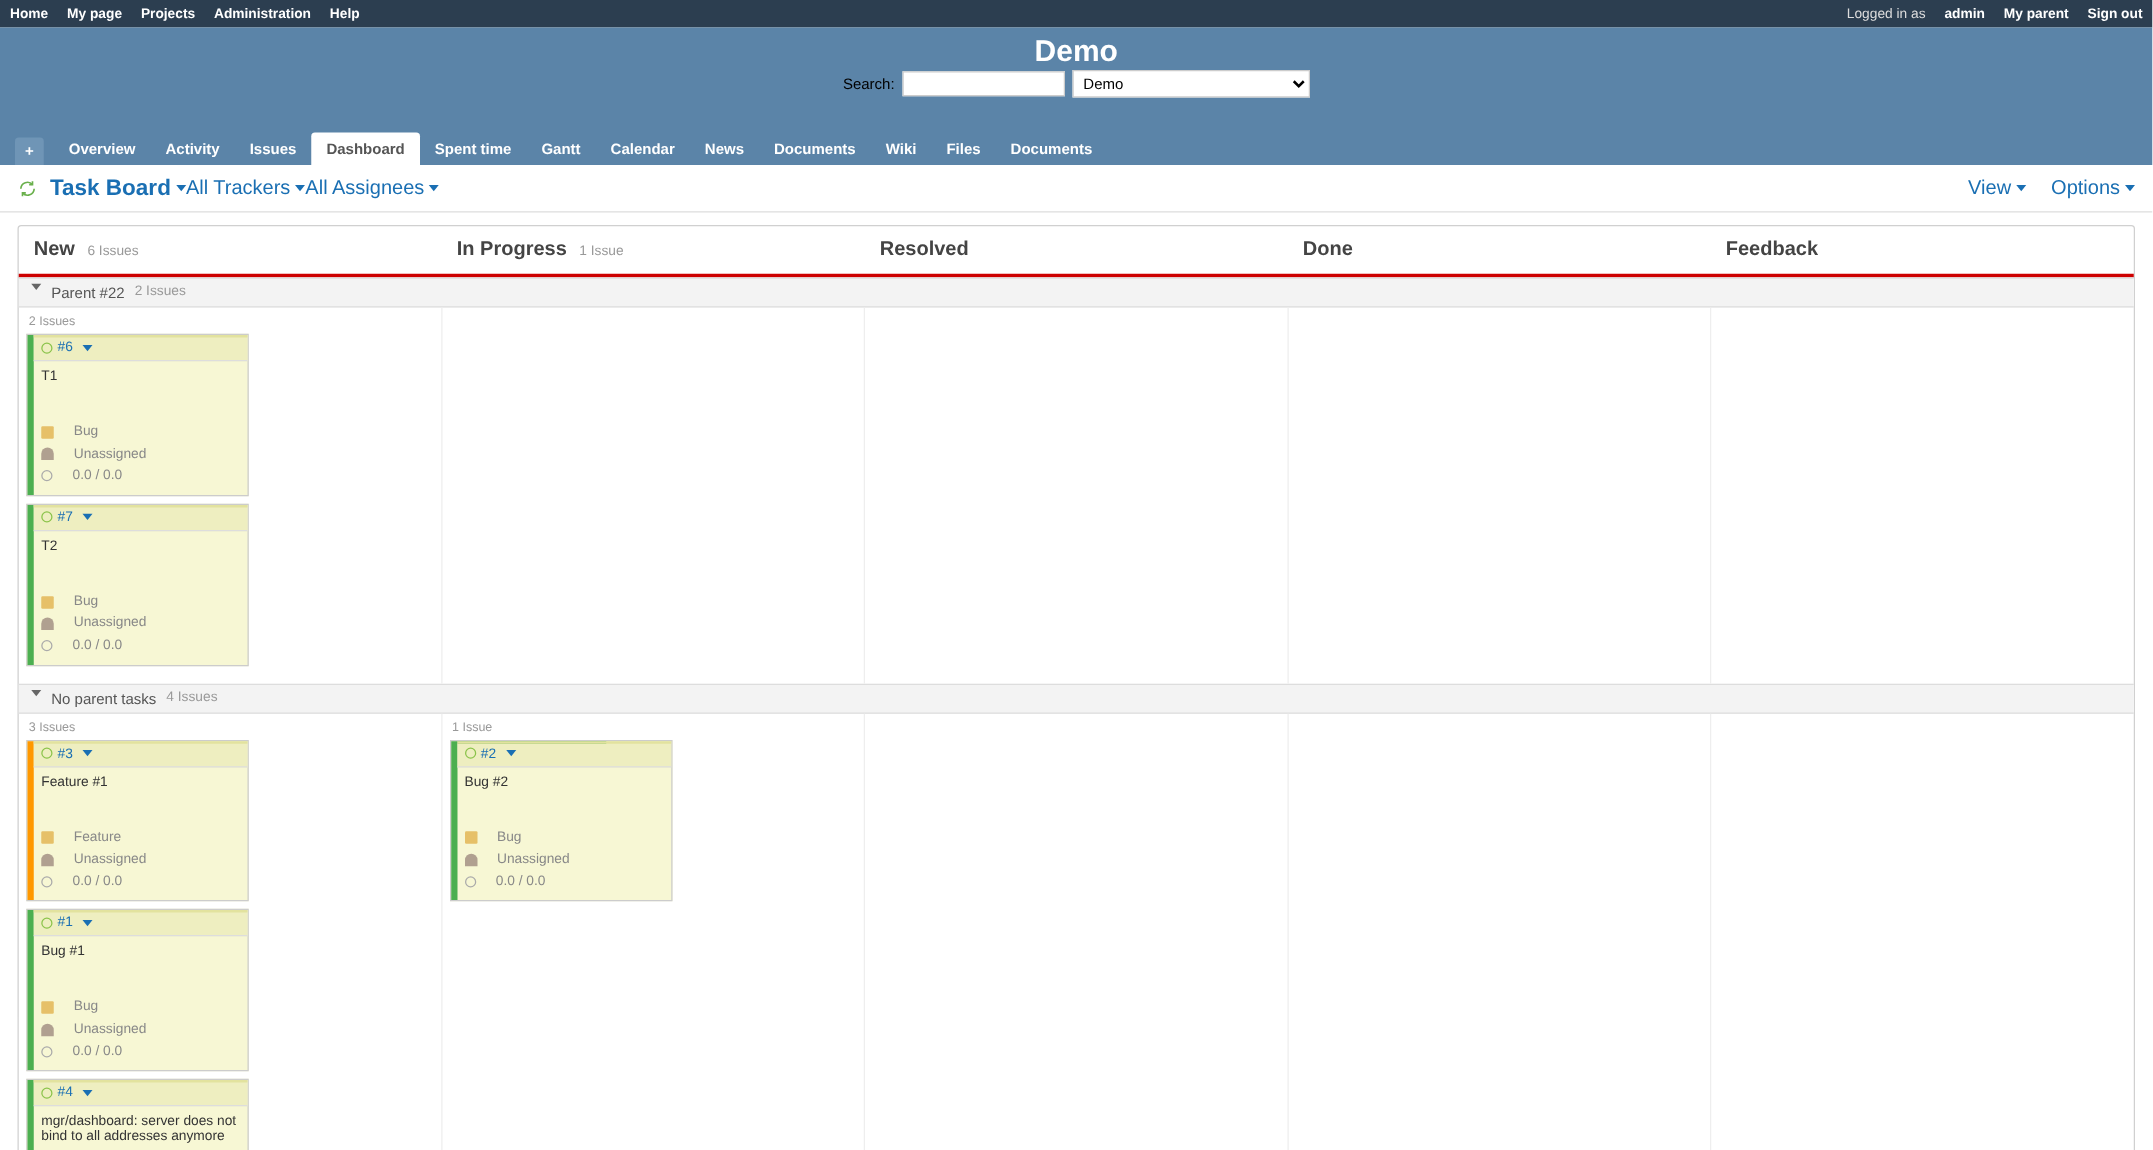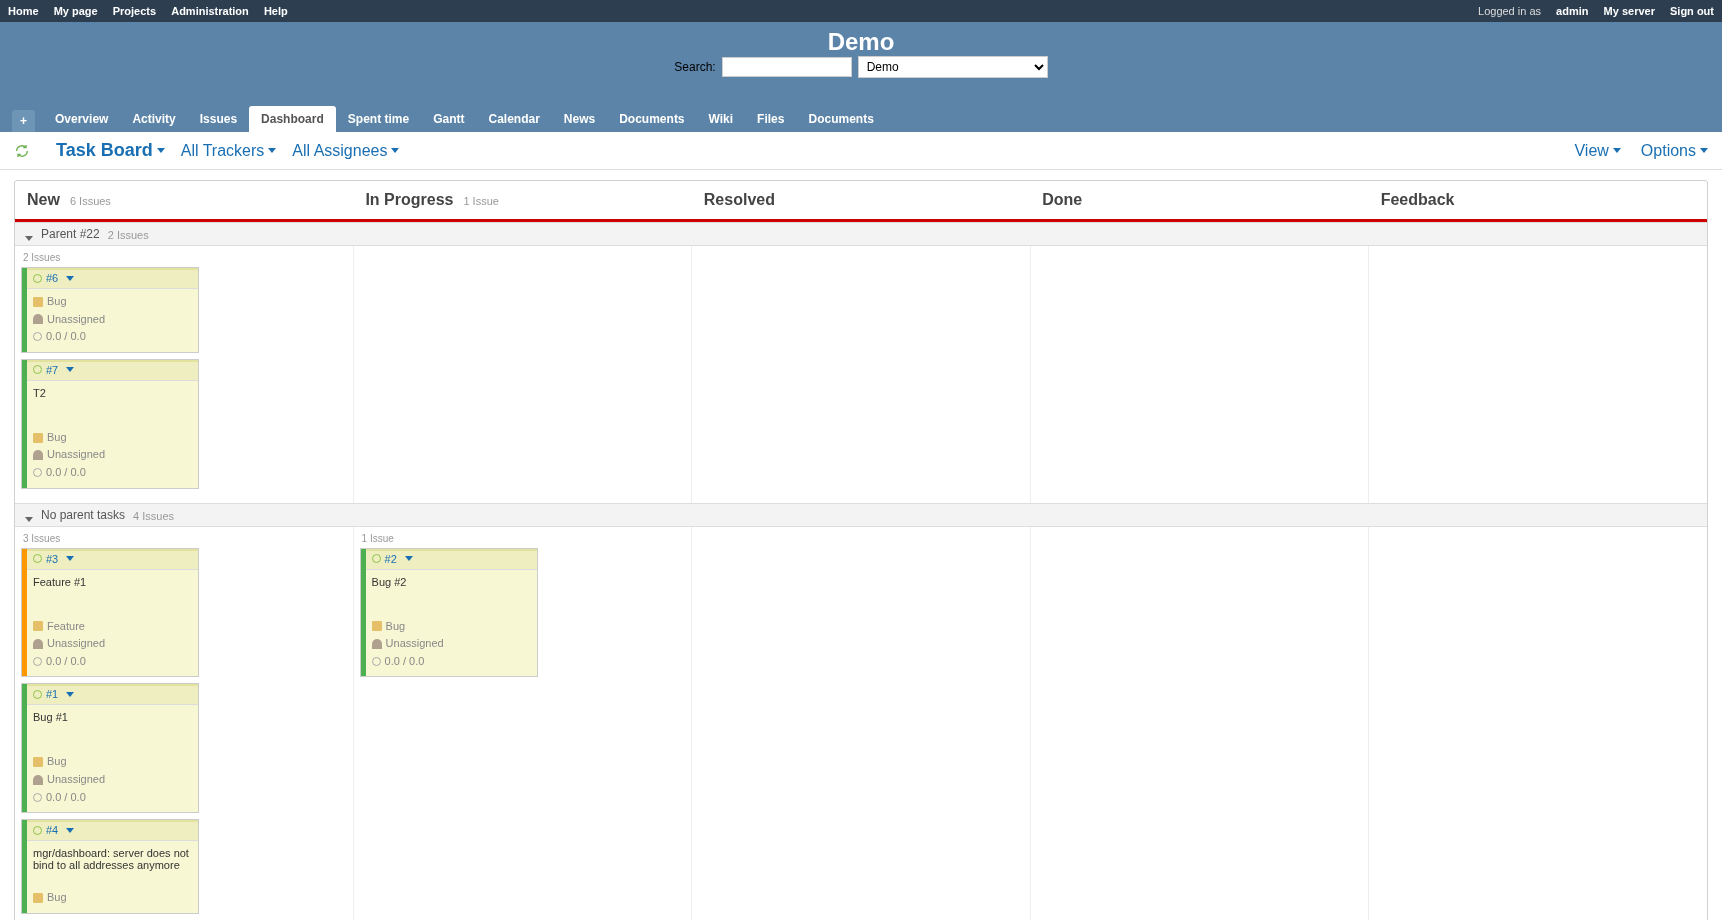--- a/index.html
+++ b/index.html
@@ -21,77 +21,77 @@
 .searchbox input { height:20px; width:130px; border:1px solid #ccc; padding:0 4px; font-size:12px; }
 .searchbox select { height:22px; width:190px; border:1px solid #ccc; font-size:12px; background:#fff; padding:0 4px; }
 
 
 .mainnav { display:flex; align-items:flex-end; gap:0; }
 .mainnav a { display:inline-block; color:#fff; font-weight:bold; font-size:12px; padding:6px 12px; }
 .mainnav a.active { background:#fff; color:#555; border-radius:3px 3px 0 0; }
 .plus-tab { background:#6f95b6; border-radius:3px 3px 0 0; padding:4px 8px; margin-right:8px; font-weight:bold; color:#fff; }
 
 
-.toolbar { background:#fff; border-bottom:1px solid #ddd; padding:8px 14px; display:flex; align-items:center; gap:16px; }
+.toolbar { background:#fff; border-bottom:1px solid #ddd; padding:8px 14px; display:flex; align-items:center; }
 .board-title { color:#1a6fb3; font-size:18px; font-weight:bold; font-family:"Trebuchet MS",sans-serif; display:inline-flex; align-items:center; }
 .caret { display:inline-block; width:0; height:0; border-left:4px solid transparent; border-right:4px solid transparent; border-top:5px solid currentColor; margin-left:4px; }
 .filter-link { color:#1a6fb3; font-size:16px; display:inline-flex; align-items:center; }
 .toolbar-right { margin-left:auto; display:flex; gap:20px; }
 .recycle-icon { width:16px; height:16px; display:inline-block; color:#6ab04c; margin-right:10px; }
 
 
 .board-wrap { padding:10px 14px; }
 .board { background:#fff; border:1px solid #d0d0d0; border-radius:3px; }
 .columns-header { display:flex; border-bottom:3px solid #cd0000; }
 .col-head { flex:1; padding:10px 12px; font-family:"Trebuchet MS",sans-serif; }
 .col-head .cname { font-size:16px; font-weight:bold; color:#444; margin-right:10px; }
 .col-head .ccount { font-size:11px; color:#999; }
 
-.group-header { background:#f3f3f3; border-top:1px solid #ddd; border-bottom:1px solid #ddd; padding:4px 10px; font-size:12px; color:#555; display:flex; align-items:flex-end; gap:8px; }
+.group-header { background:#f3f3f3; border-top:1px solid #ddd; border-bottom:1px solid #ddd; padding:4px 10px; font-size:12px; color:#555; display:flex; align-items:flex-start; gap:8px; }
 .group-header .gcount { color:#999; font-size:11px; }
 .tri { display:inline-block; width:0; height:0; border-left:4px solid transparent; border-right:4px solid transparent; border-top:5px solid #666; }
 
 .group-body { display:flex; }
 .col-body { flex:1; border-right:1px solid #eee; padding:4px 6px 14px 6px; min-height:40px; }
 .col-body:last-child { border-right:none; }
 .col-count { font-size:10px; color:#999; padding:2px 2px 4px 2px; }
 
 .cards-row { display:flex; flex-wrap:wrap; gap:6px; }
 .card { width:178px; background:#f7f7d4; border:1px solid #ccc; display:flex; font-size:11px; }
 .card-bar { width:5px; flex-shrink:0; }
 .bar-normal { background:#4caf50; }
 .bar-high { background:#ff9800; }
 .card-content { flex:1; display:flex; flex-direction:column; }
 .card-head { background:#eeeec0; border-bottom:1px solid #ddd; padding:4px 6px; display:flex; align-items:center; gap:4px; position:relative; }
 .card-head:after { content:""; position:absolute; left:0; right:0; top:0; height:2px; background:#e2e29e; }
 .card-head.progress-partial:before { content:""; position:absolute; left:0; top:0; height:2px; width:70%; background:#4caf50; }
 .card-id { color:#1a6fb3; font-weight:normal; }
 .card-subject { padding:6px; min-height:44px; }
 .card-meta { padding:4px 6px 6px 6px; color:#888; line-height:1.6; }
-.meta-row { display:flex; align-items:center; gap:4px;text-align:center; }
+.meta-row { display:flex; align-items:center; gap:16px;text-align:center; }
 .mini-icon { width:10px; height:10px; display:inline-block; }
 .icon-tracker { background:#e6c068; border-radius:1px; }
 .icon-user { background:#b0a090; border-radius:50% 50% 0 0; }
 .icon-time { border:1px solid #aaa; border-radius:50%; width:9px; height:9px; }
 .icon-refresh { border:1px solid #8bc34a; border-radius:50%; width:9px; height:9px; position:relative; }
 </style>
 </head>
 <body>
 
 <div class="topbar">
   <div class="topbar-left">
     <a>Home</a>
     <a>My page</a>
     <a>Projects</a>
     <a>Administration</a>
     <a>Help</a>
   </div>
   <div class="topbar-right">
     <span>Logged in as </span><a>admin</a>
-    <a>My server</a>
+    <a>My parent</a>
     <a>Sign out</a>
   </div>
 </div>
 
 <div class="header">
   <div class="header-row1">
     <div class="app-title">Demo</div>
     <div class="searchbox">
       <label>Search:</label>
       <input type="text" style="">
@@ -168,20 +168,21 @@
             <div class="col-count">2 Issues</div>
             <div class="cards-row">
               <div class="card">
         <div class="card-bar bar-normal"></div>
         <div class="card-content">
           <div class="card-head">
             <span class="icon-refresh"></span>
             <a class="card-id">#6</a>
             <span class="caret" style="border-top-color:#1a6fb3;"></span>
           </div>
+          <div class="card-subject">T1</div>
           <div class="card-meta">
             <div class="meta-row">
                       <span class="mini-icon icon-tracker"></span>
                       <span>Bug</span>
                     </div>
             <div class="meta-row">
                       <span class="mini-icon icon-user"></span>
                       <span>Unassigned</span>
                     </div>
             <div class="meta-row">

